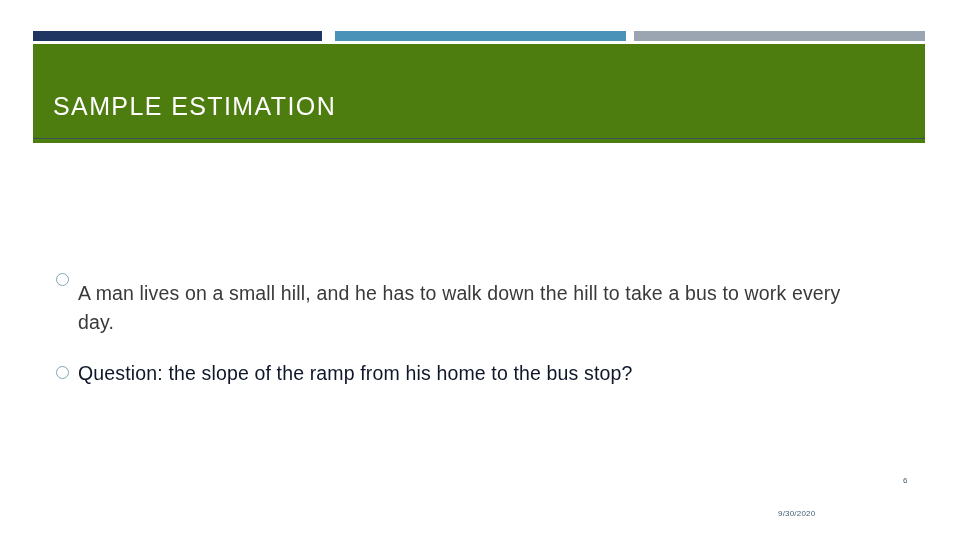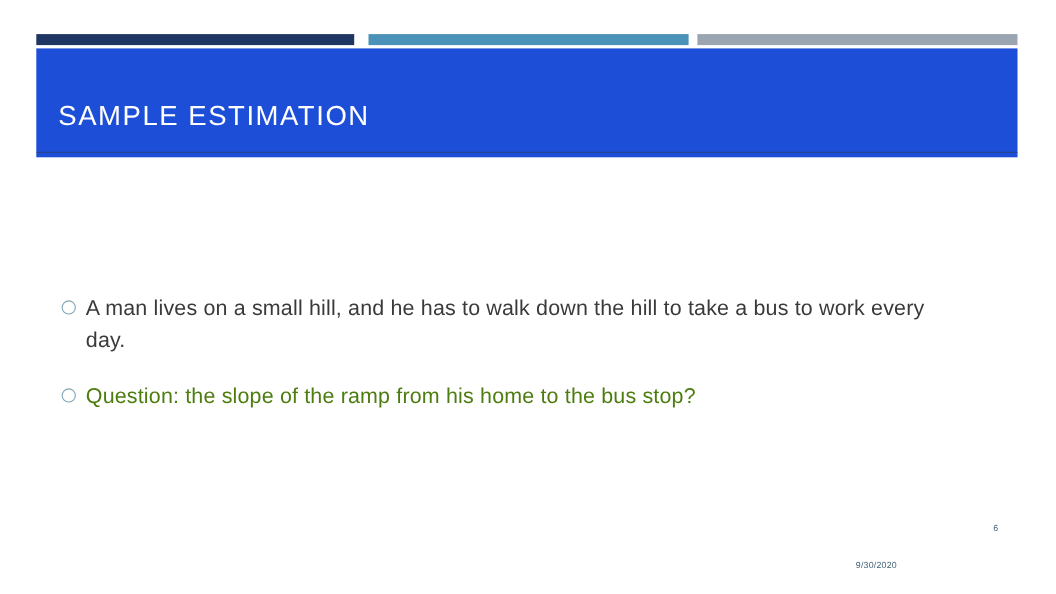--- a/index.html
+++ b/index.html
@@ -137,35 +137,35 @@
 <body>
 
 <div class="slide" style="background: rgb(255, 255, 255);">
 
   <div class="accent-bars">
     <div class="accent-bar navy" style="background: rgb(30, 54, 97);"></div>
     <div class="accent-bar blue" style="background: rgb(74, 146, 184);"></div>
     <div class="accent-bar gray" style="background: rgb(154, 165, 177);"></div>
   </div>
 
-  <div class="title-band" style="background: #1d4ed8;">
+  <div class="title-band" style="background: #4d7c0f;">
     <h1 class="slide-title" style="color: rgb(255, 255, 255);">SAMPLE ESTIMATION</h1>
     <div class="title-band-underline"></div>
   </div>
 
   <div class="body-content">
 
     <div class="bullet-item">
       <span class="bullet-marker" style="border-color: rgb(127, 168, 180);"></span>
-      <span class="bullet-text" style="color: rgb(58, 58, 58);">A man lives on a small hill, and he has to walk down the hill to take a bus to work every day.</span>
+      <span class="bullet-text" style="color: rgb(58, 58, 58); margin-top: 13px;">A man lives on a small hill, and he has to walk down the hill to take a bus to work every day.</span>
     </div>
 
     <div class="bullet-item">
       <span class="bullet-marker" style="border-color: rgb(127, 168, 180);"></span>
-      <span class="bullet-text" style="color: #4d7c0f;">Question: the slope of the ramp from his home to the bus stop?</span>
+      <span class="bullet-text" style="color: #0f172a;">Question: the slope of the ramp from his home to the bus stop?</span>
     </div>
 
   </div>
 
   <div class="footer">
     <span class="footer-date" style="color: rgb(63, 95, 115); margin-top: 33px;">9/30/2020</span>
     <span class="footer-page" style="color: rgb(63, 95, 115);">6</span>
   </div>
 
 </div>

